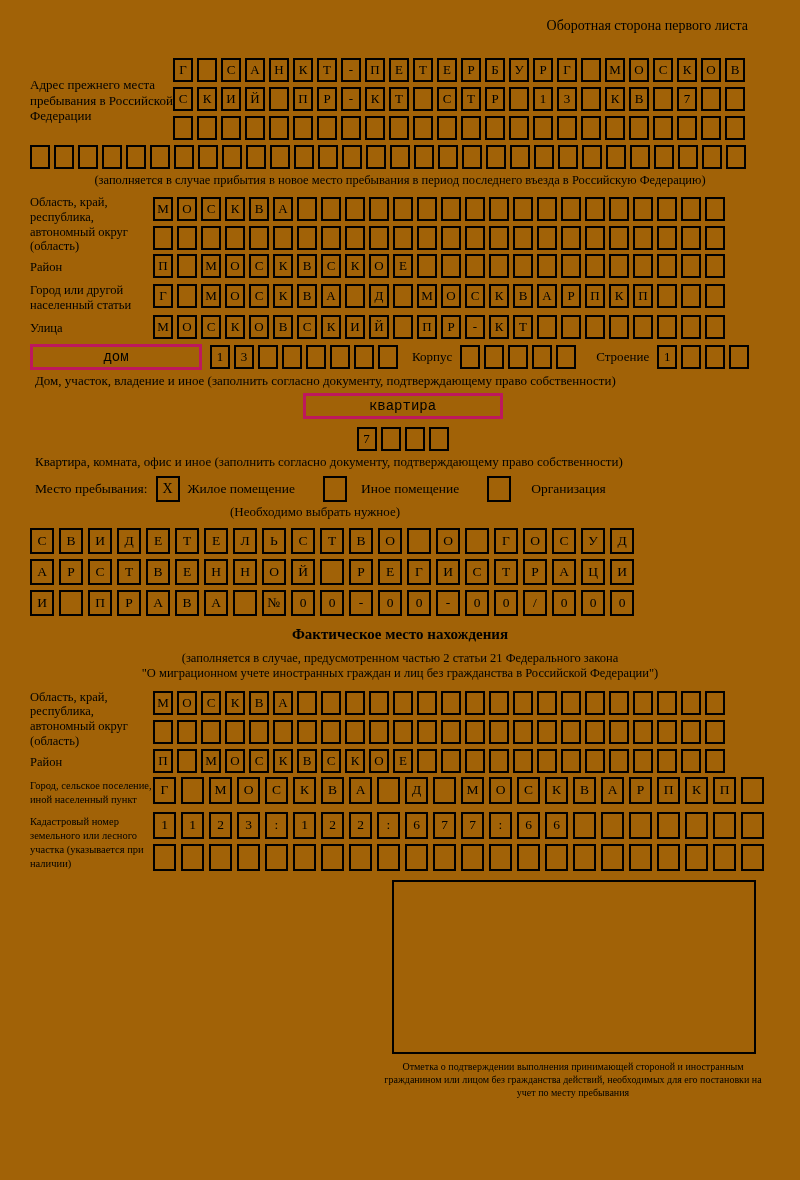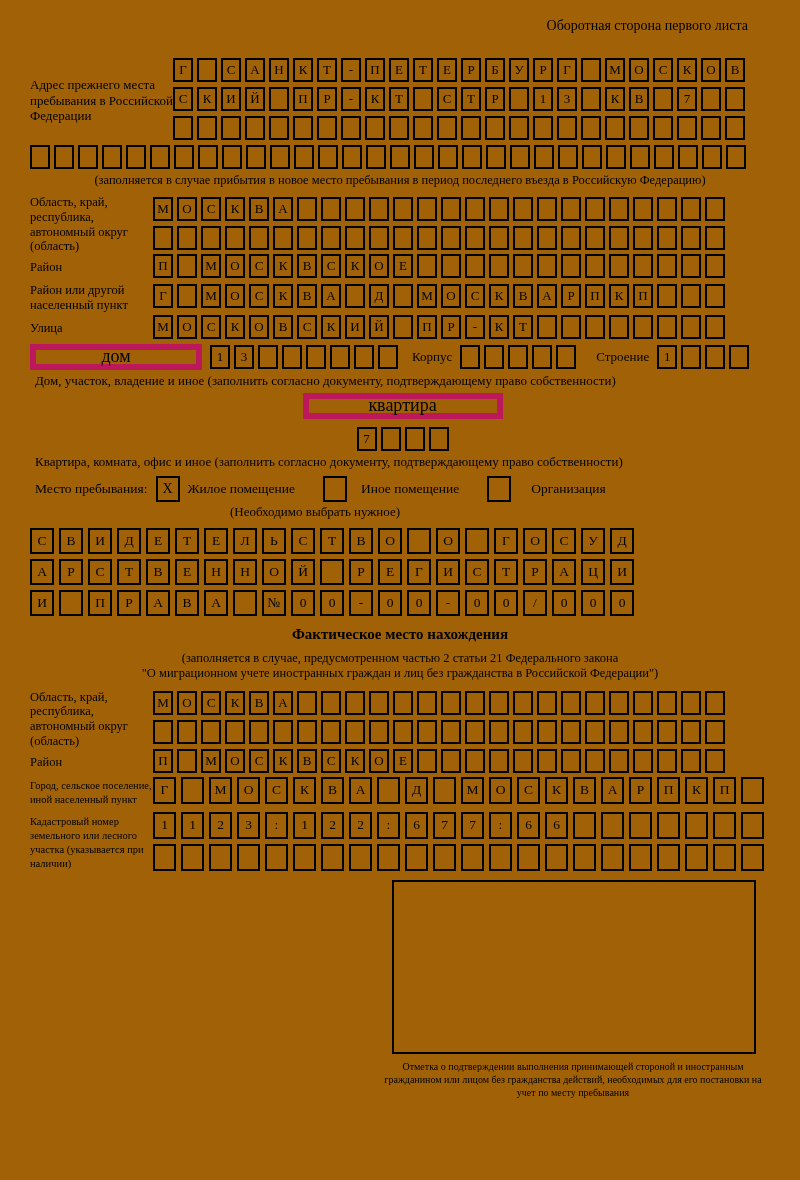--- a/index.html
+++ b/index.html
@@ -30,22 +30,22 @@
   .c29 span:last-child{margin-right:0;}
   .stack .cells{margin-bottom:5px;}
   .stack .cells:last-child{margin-bottom:0;}
 
   .note{font-size:13px;}
   .note-center{font-size:12.5px;text-align:center;}
 
   .sec-title{text-align:center;font-weight:bold;font-size:15px;margin:14px 0 10px 0;}
 
   .wbox{
-    box-sizing:border-box;border:6px solid #be185d;height:26px;
-    display:flex;align-items:center;justify-content:center;font-size:18px;
+    box-sizing:border-box;border:3px solid #be185d;height:26px;
+    display:flex;align-items:center;justify-content:center;font-size:14px;font-family:Liberation Mono, monospace;
   }
   .inline-lbl{font-size:13px;line-height:26px;white-space:nowrap;}
 
   .chk{
     box-sizing:border-box;width:24px;height:26px;border:2px solid #000;
     display:inline-flex;align-items:center;justify-content:center;
     font-size:14px;flex:0 0 auto;
   }
   .stay-row{display:flex;align-items:center;font-size:13.5px;}
 
@@ -269,21 +269,21 @@
         <span></span>
         <span></span>
         <span></span>
         <span></span>
         <span></span>
         <span></span>
       </div>
   </div>
 
   <div class="frow mb2">
-    <div class="lbl2">Район или другой населенный пункт</div>
+    <div class="lbl2">Город или другой населенный статьи</div>
     <div class="cells c24">
         <span>Г</span>
         <span></span>
         <span>М</span>
         <span>О</span>
         <span>С</span>
         <span>К</span>
         <span>В</span>
         <span>А</span>
         <span></span>

